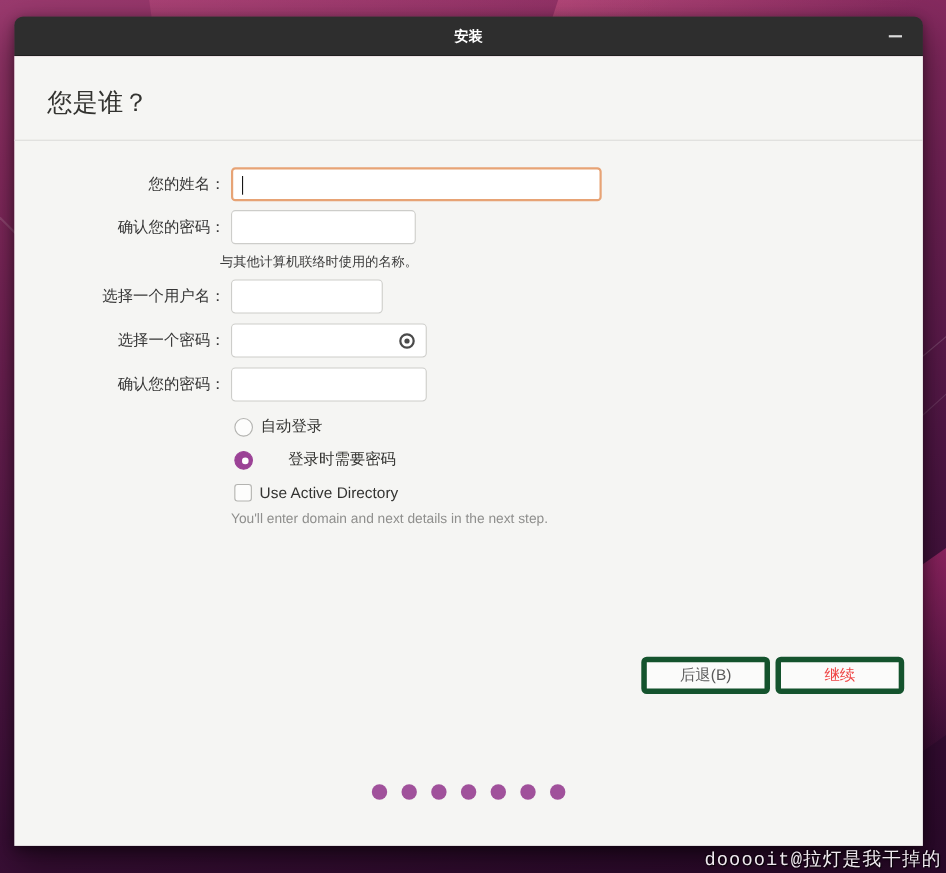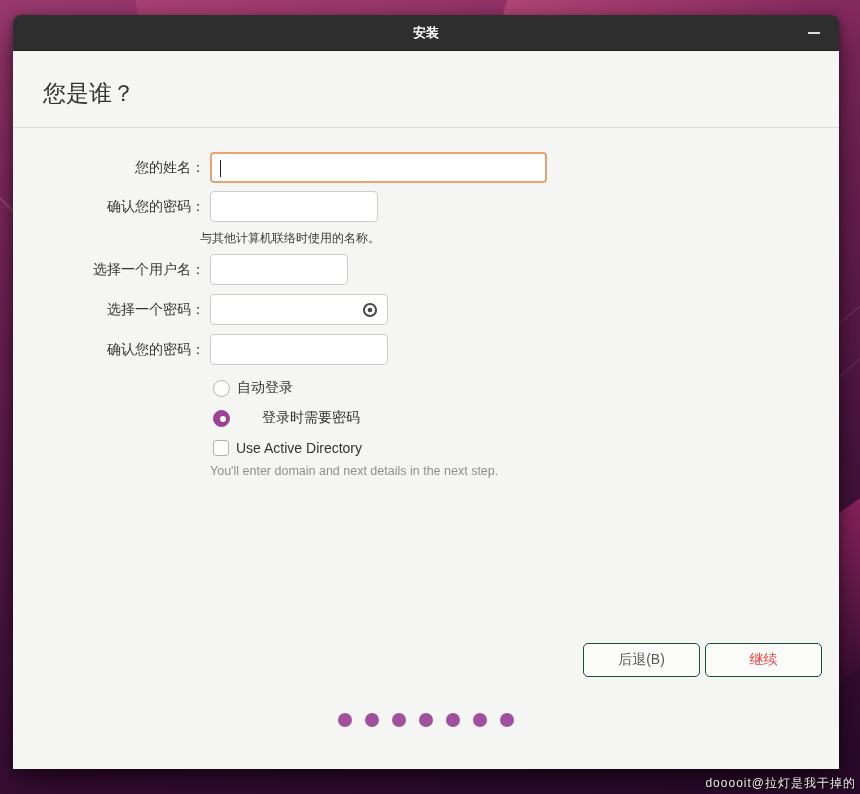--- a/index.html
+++ b/index.html
@@ -40,30 +40,30 @@
   .field-hint { position:absolute; font-size:12px; color:#3a3a3a; }
   .muted-hint { position:absolute; font-size:12.5px; color:#8f8f8d; }
 
   .option-row { position:absolute; display:flex; align-items:center; gap:7px; height:18px; }
   .radio { width:17px; height:17px; border-radius:50%; border:1px solid #b3b3b0; background:#fdfdfc; position:relative; cursor:pointer; flex:0 0 auto; }
   .radio.checked { background:var(--radio-selected,#9b4296); border-color:var(--radio-selected,#9b4296); }
   .radio.checked::after { content:""; position:absolute; left:5.5px; top:5.5px; width:6px; height:6px; border-radius:50%; background:#ffffff; }
   .checkbox { width:16px; height:16px; border-radius:3px; border:1px solid #b3b3b0; background:#fdfdfc; cursor:pointer; flex:0 0 auto; }
   .option-label { font-size:14px; color:#333331; cursor:pointer; }
 
-  .btn { position:absolute; top:592px; height:34px; background:#fbfbfa; border:1px solid #14532d; border-radius:5px;
+  .btn { position:absolute; top:546px; height:34px; background:#fbfbfa; border:5px solid #14532d; border-radius:5px;
     font-size:14px; font-family:inherit; cursor:pointer; }
   .btn-back { left:570px; width:117px; color:#5a5a5a; }
   .btn-continue { left:692px; width:117px; color:#ef4444; }
 
   .dots { position:absolute; left:325px; top:662px; display:flex; gap:13px; }
   .dot { width:14px; height:14px; border-radius:50%; background:var(--dot,#a0519b); }
 
-  .watermark { position:absolute; right:4px; bottom:2px; font-size:12px; color:#efe9ef; letter-spacing:1px;
-    text-shadow:1px 1px 1px rgba(0,0,0,.85), -1px -1px 1px rgba(0,0,0,.35); }
+  .watermark { position:absolute; right:4px; bottom:2px; font-size:17px; color:#efe9ef; letter-spacing:1px;
+    text-shadow:1px 1px 1px rgba(0,0,0,.85), -1px -1px 1px rgba(0,0,0,.35);font-family:Liberation Mono, monospace; }
 </style>
 </head>
 <body>
 
 <div class="desktop">
   <div class="deco-tr"></div>
   <div class="deco-top"></div>
   <div class="deco-streak"></div>
   <div class="deco-line1"></div>
   <div class="deco-line2"></div>

